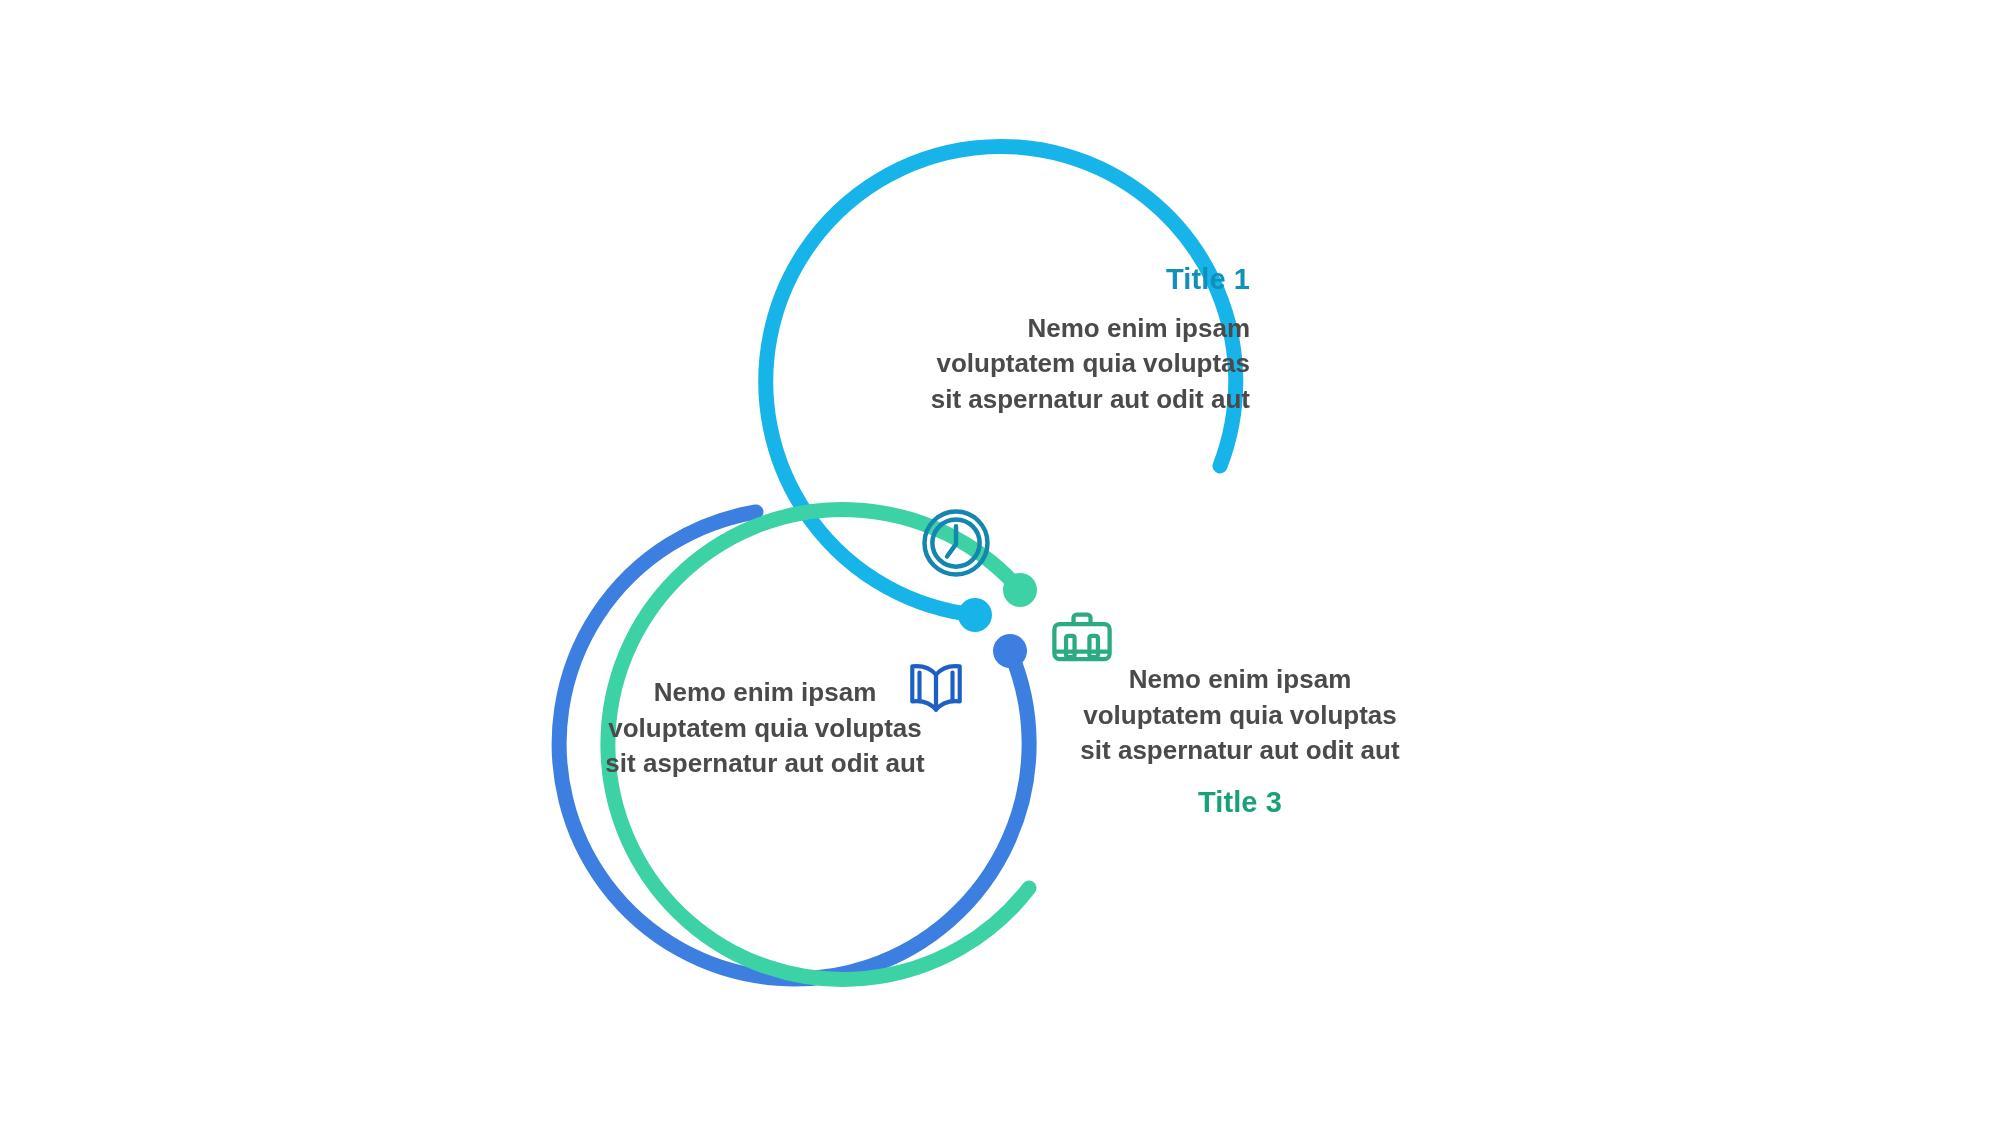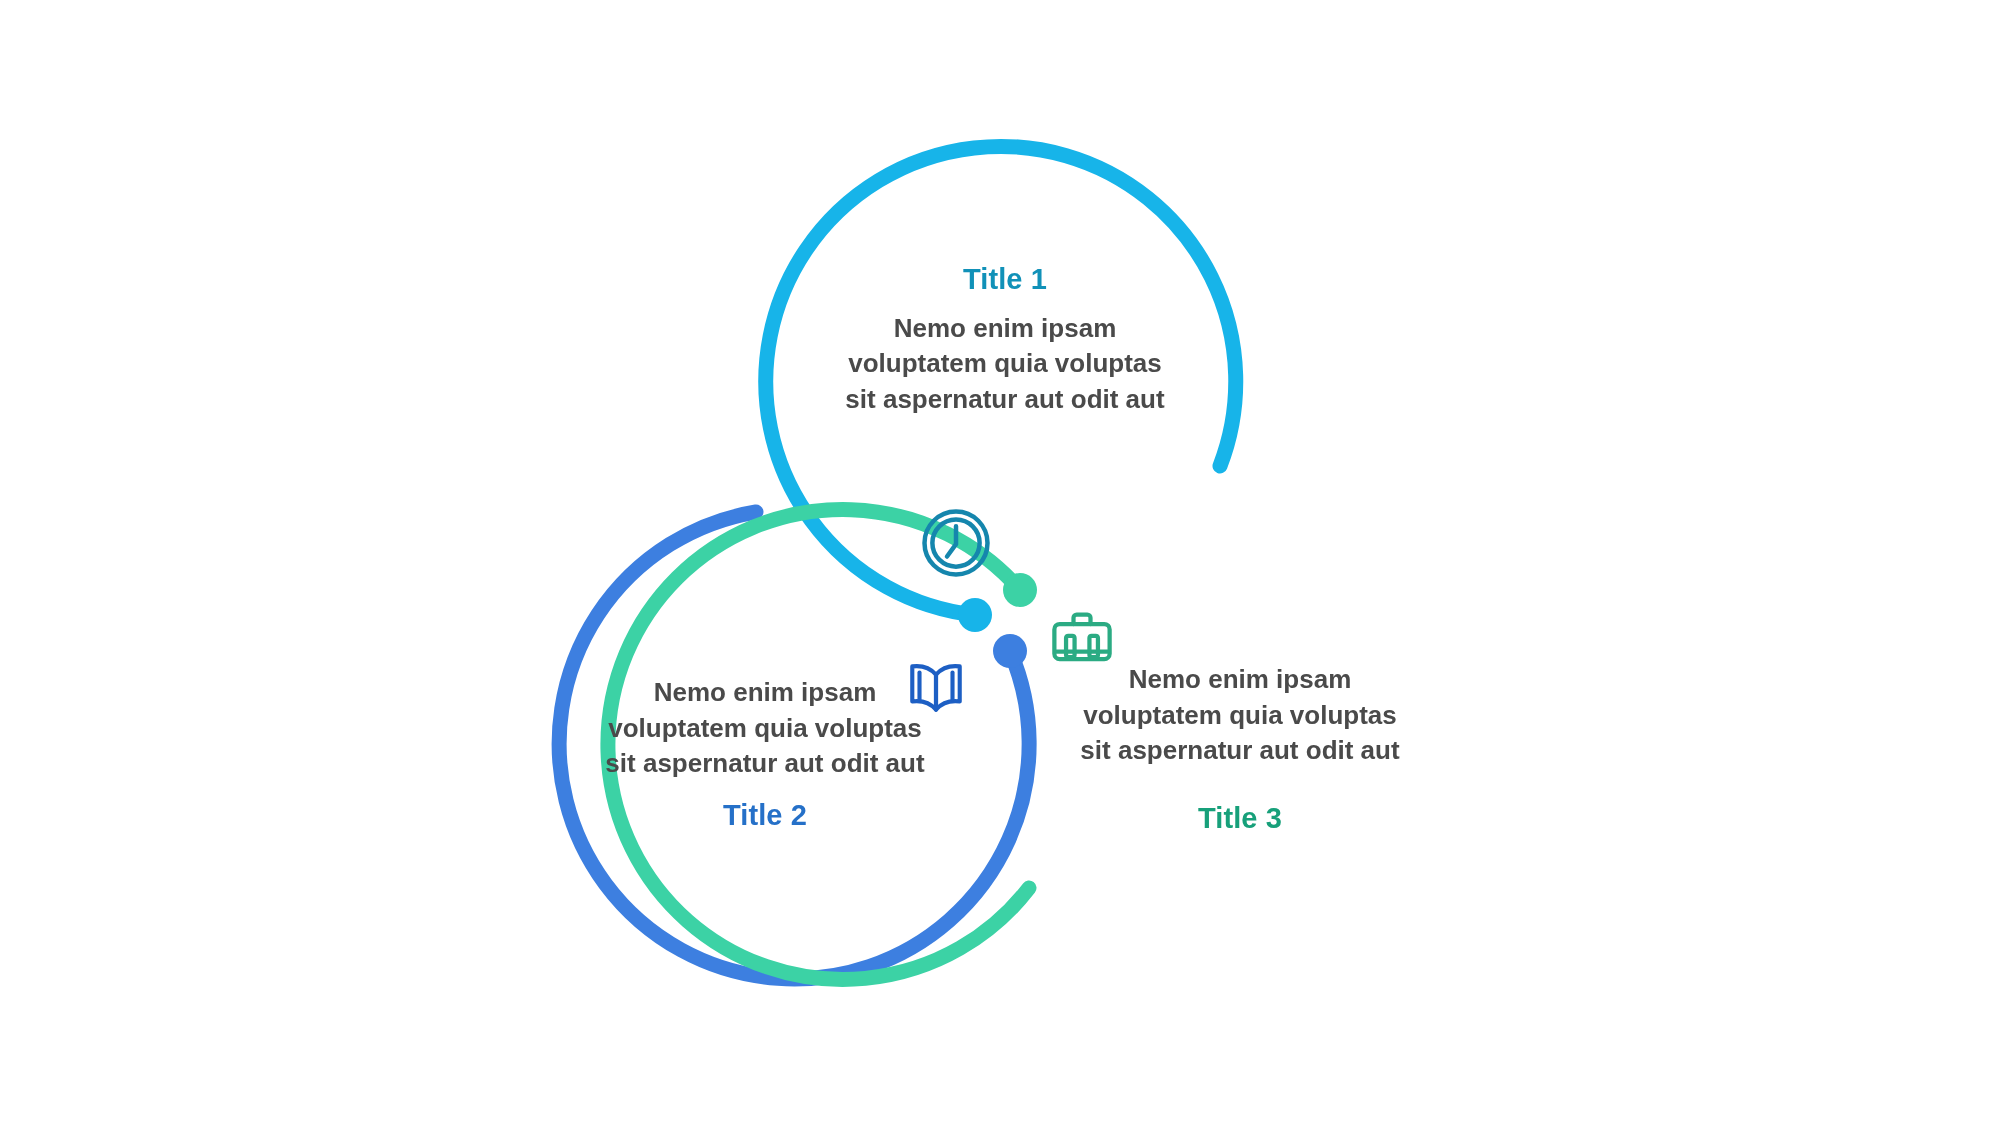--- a/index.html
+++ b/index.html
@@ -44,41 +44,41 @@
     font-weight: 700;
     color: #4a4a4a;
     line-height: 1.37;
     white-space: nowrap;
   }
   
   #block-1 {
     left: 760px;
     top: 262px;
     width: 490px;
-    text-align: center;
+    text-align: right;
   }
   #block-1 .title { color: #1191b8; margin-bottom: 14px; }
 
   
   #block-2 {
     left: 585px;
     top: 675px;
     width: 360px;
     text-align: center;
   }
   #block-2 .title { color: #2570c8; margin-top: 16px; }
 
   
   #block-3 {
     left: 1060px;
     top: 662px;
     width: 360px;
     text-align: center;
   }
-  #block-3 .title { color: #17a07a; margin-top: 32px; }
+  #block-3 .title { color: #17a07a; margin-top: 16px; }
 
   .icon {
     position: absolute;
     width: 72px;
     height: 72px;
   }
   #icon-clock { left: 920px; top: 507px; }
   #icon-book  { left: 903px; top: 654px; width: 66px; height: 66px; }
   #icon-case  { left: 1048px; top: 606px; width: 68px; height: 68px; }
 </style>
@@ -131,21 +131,20 @@
     <div class="title">Title 1</div>
     <div class="body-text">Nemo enim ipsam</div>
     <div class="body-text">voluptatem quia voluptas</div>
     <div class="body-text">sit aspernatur aut odit aut</div>
   </div>
 
   <div class="block" id="block-2">
     <div class="body-text">Nemo enim ipsam</div>
     <div class="body-text">voluptatem quia voluptas</div>
     <div class="body-text">sit aspernatur aut odit aut</div>
-    <div class="title">Title 2</div>
   </div>
 
   <div class="block" id="block-3">
     <div class="body-text">Nemo enim ipsam</div>
     <div class="body-text">voluptatem quia voluptas</div>
     <div class="body-text">sit aspernatur aut odit aut</div>
     <div class="title">Title 3</div>
   </div>
 
 </div>

